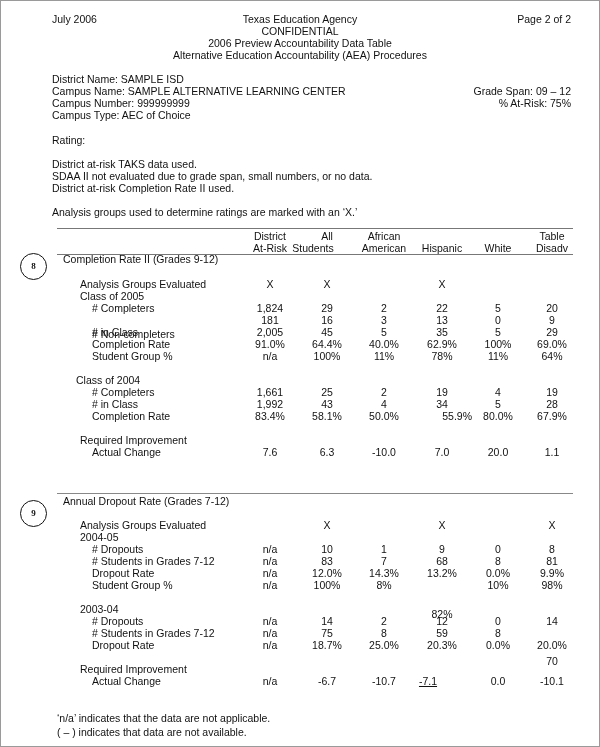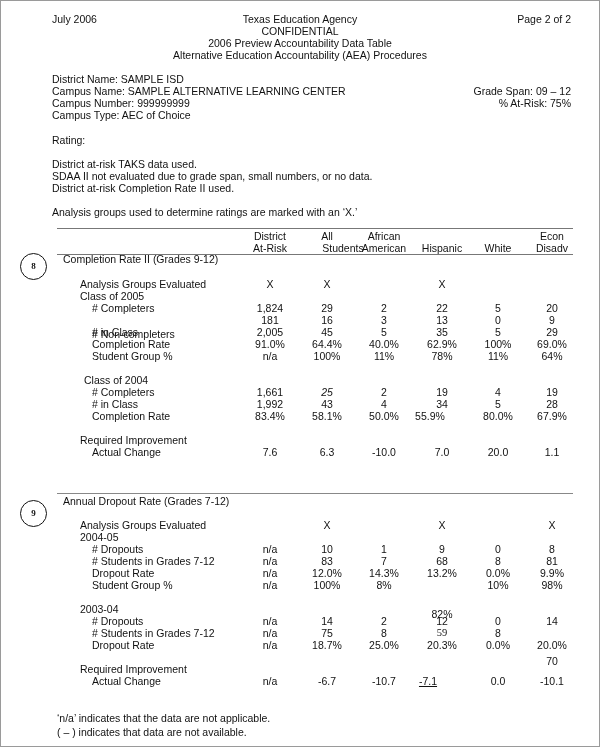--- a/index.html
+++ b/index.html
@@ -36,28 +36,28 @@
 <div class="abs" style="left:52px;top:158px;">District at-risk TAKS data used.</div>
 <div class="abs" style="left:52px;top:170px;">SDAA II not evaluated due to grade span, small numbers, or no data.</div>
 <div class="abs" style="left:52px;top:182px;">District at-risk Completion Rate II used.</div>
 <div class="abs" style="left:52px;top:206px;">Analysis groups used to determine ratings are marked with an ‘X.’</div>
 
 <div class="hr" style="left:57px;width:516px;top:228px;"></div>
 <div id="col-headers">
     <div class="abs col" style="left:240px;top:230px;">District</div>
     <div class="abs col" style="left:240px;top:242px;">At-Risk</div>
     <div class="abs col" style="left:297px;top:230px;">All</div>
-    <div class="abs col" style="left:313px;top:242px;">Students</div>
+    <div class="abs col" style="left:283px;top:242px;">Students</div>
     <div class="abs col" style="left:354px;top:230px;">African</div>
     <div class="abs col" style="left:354px;top:242px;">American</div>
     <div class="abs col" style="left:412px;top:230px;"></div>
     <div class="abs col" style="left:412px;top:242px;">Hispanic</div>
     <div class="abs col" style="left:468px;top:230px;"></div>
     <div class="abs col" style="left:468px;top:242px;">White</div>
-    <div class="abs col" style="left:522px;top:230px;">Econ</div>
+    <div class="abs col" style="left:522px;top:230px;">Table</div>
     <div class="abs col" style="left:522px;top:242px;">Disadv</div>
   </div>
 <div class="hr" style="left:57px;width:516px;top:254px;"></div>
 
 <div class="circle" style="left:20px;top:253px;">8</div>
 <div class="abs" style="left:63px;top:253px;">Completion Rate II (Grades 9-12)</div>
 <div id="section8-rows">
     <div class="abs" style="left:80px;top:278px;">Analysis Groups Evaluated</div>
     <div class="abs col" style="left:240px;top:278px;">X</div>
     <div class="abs col" style="left:297px;top:278px;">X</div>
@@ -100,46 +100,46 @@
     <div class="abs col" style="left:412px;top:338px;">62.9%</div>
     <div class="abs col" style="left:468px;top:338px;">100%</div>
     <div class="abs col" style="left:522px;top:338px;">69.0%</div>
     <div class="abs" style="left:92px;top:350px;">Student Group %</div>
     <div class="abs col" style="left:240px;top:350px;">n/a</div>
     <div class="abs col" style="left:297px;top:350px;">100%</div>
     <div class="abs col" style="left:354px;top:350px;">11%</div>
     <div class="abs col" style="left:412px;top:350px;">78%</div>
     <div class="abs col" style="left:468px;top:350px;">11%</div>
     <div class="abs col" style="left:522px;top:350px;">64%</div>
-    <div class="abs" style="left:84px;top:374px;">Class of 2004</div>
+    <div class="abs" style="left:76px;top:374px;">Class of 2004</div>
     <div class="abs col" style="left:240px;top:374px;"></div>
     <div class="abs col" style="left:297px;top:374px;"></div>
     <div class="abs col" style="left:354px;top:374px;"></div>
     <div class="abs col" style="left:412px;top:374px;"></div>
     <div class="abs col" style="left:468px;top:374px;"></div>
     <div class="abs col" style="left:522px;top:374px;"></div>
     <div class="abs" style="left:92px;top:386px;"># Completers</div>
     <div class="abs col" style="left:240px;top:386px;">1,661</div>
-    <div class="abs col" style="left:297px;top:386px;font-style:italic;">25</div>
+    <div class="abs col" style="left:297px;top:386px;">25</div>
     <div class="abs col" style="left:354px;top:386px;">2</div>
     <div class="abs col" style="left:412px;top:386px;">19</div>
     <div class="abs col" style="left:468px;top:386px;">4</div>
     <div class="abs col" style="left:522px;top:386px;">19</div>
     <div class="abs" style="left:92px;top:398px;"># in Class</div>
     <div class="abs col" style="left:240px;top:398px;">1,992</div>
     <div class="abs col" style="left:297px;top:398px;">43</div>
     <div class="abs col" style="left:354px;top:398px;">4</div>
     <div class="abs col" style="left:412px;top:398px;">34</div>
     <div class="abs col" style="left:468px;top:398px;">5</div>
     <div class="abs col" style="left:522px;top:398px;">28</div>
     <div class="abs" style="left:92px;top:410px;">Completion Rate</div>
     <div class="abs col" style="left:240px;top:410px;">83.4%</div>
     <div class="abs col" style="left:297px;top:410px;">58.1%</div>
     <div class="abs col" style="left:354px;top:410px;">50.0%</div>
-    <div class="abs col" style="left:400px;top:410px;">55.9%</div>
+    <div class="abs col" style="left:412px;top:410px;text-align:right;">55.9%</div>
     <div class="abs col" style="left:468px;top:410px;">80.0%</div>
     <div class="abs col" style="left:522px;top:410px;">67.9%</div>
     <div class="abs" style="left:80px;top:434px;">Required Improvement</div>
     <div class="abs col" style="left:240px;top:434px;"></div>
     <div class="abs col" style="left:297px;top:434px;"></div>
     <div class="abs col" style="left:354px;top:434px;"></div>
     <div class="abs col" style="left:412px;top:434px;"></div>
     <div class="abs col" style="left:468px;top:434px;"></div>
     <div class="abs col" style="left:522px;top:434px;"></div>
     <div class="abs" style="left:92px;top:446px;">Actual Change</div>
@@ -208,21 +208,21 @@
     <div class="abs col" style="left:240px;top:615px;">n/a</div>
     <div class="abs col" style="left:297px;top:615px;">14</div>
     <div class="abs col" style="left:354px;top:615px;">2</div>
     <div class="abs col" style="left:412px;top:615px;">12</div>
     <div class="abs col" style="left:468px;top:615px;">0</div>
     <div class="abs col" style="left:522px;top:615px;">14</div>
     <div class="abs" style="left:92px;top:627px;"># Students in Grades 7-12</div>
     <div class="abs col" style="left:240px;top:627px;">n/a</div>
     <div class="abs col" style="left:297px;top:627px;">75</div>
     <div class="abs col" style="left:354px;top:627px;">8</div>
-    <div class="abs col" style="left:412px;top:627px;font-family:Liberation Serif, serif;">59</div>
+    <div class="abs col" style="left:412px;top:627px;">59</div>
     <div class="abs col" style="left:468px;top:627px;">8</div>
     <div class="abs col" style="left:522px;top:627px;margin-top:28px;">70</div>
     <div class="abs" style="left:92px;top:639px;">Dropout Rate</div>
     <div class="abs col" style="left:240px;top:639px;">n/a</div>
     <div class="abs col" style="left:297px;top:639px;">18.7%</div>
     <div class="abs col" style="left:354px;top:639px;">25.0%</div>
     <div class="abs col" style="left:412px;top:639px;">20.3%</div>
     <div class="abs col" style="left:468px;top:639px;">0.0%</div>
     <div class="abs col" style="left:522px;top:639px;">20.0%</div>
     <div class="abs" style="left:80px;top:663px;">Required Improvement</div>

